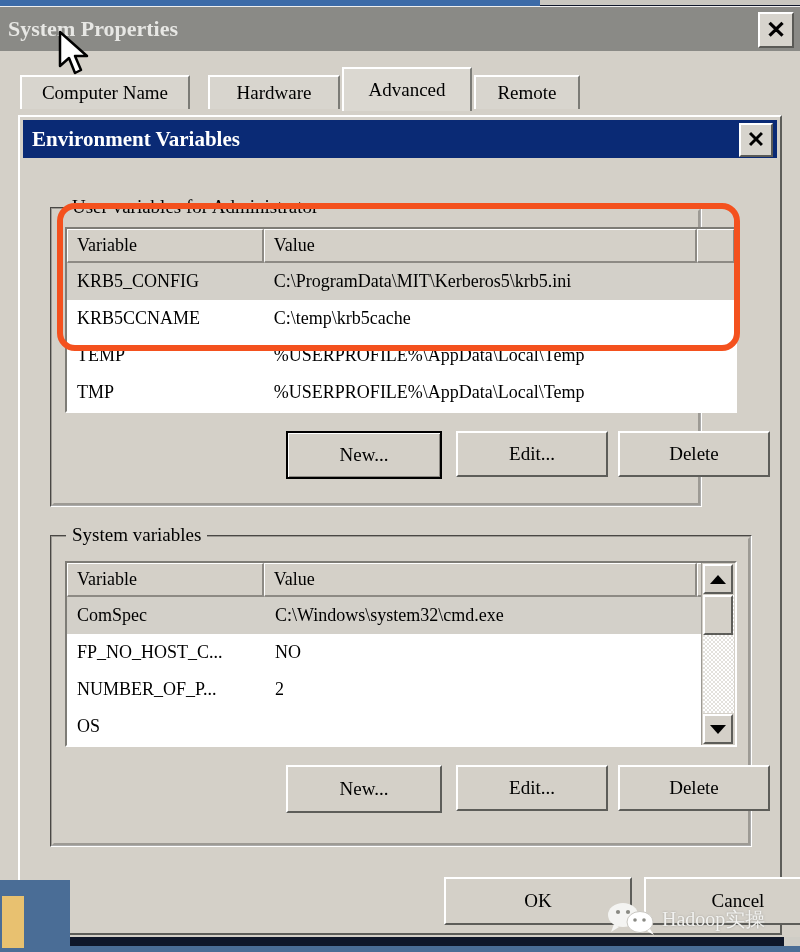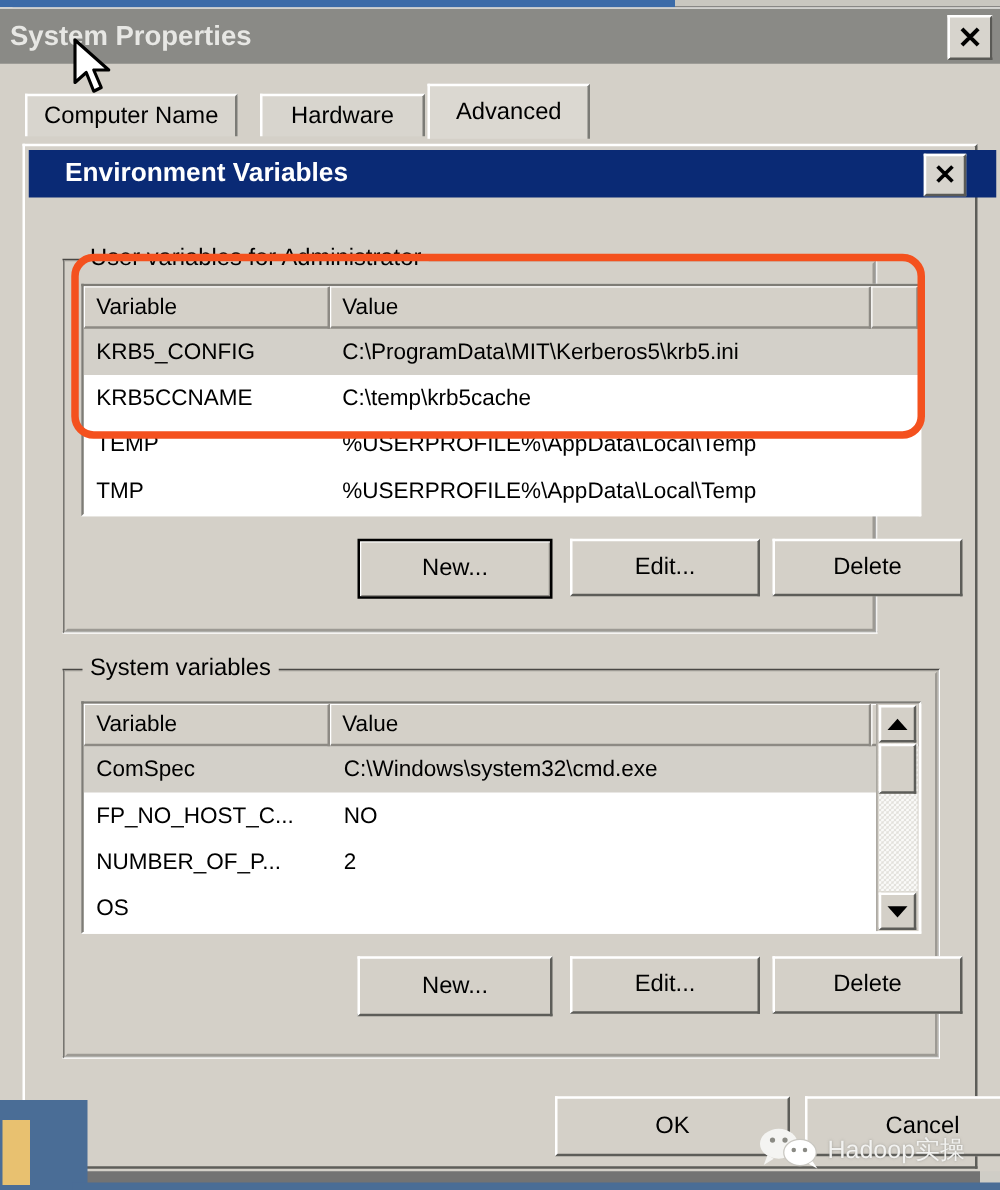--- a/index.html
+++ b/index.html
@@ -5,22 +5,22 @@
   html, body {
     margin: 0;
     padding: 0;
     background: #ffffff;
   }
   #screen {
     position: relative;
     width: 800px;
     height: 952px;
     overflow: hidden;
-    font-family: Liberation Sans, sans-serif;
-    background: #737373;
+    font-family: Liberation Serif, serif;
+    background: #0f172a;
   }
 
   
   .top-blue-strip {
     position: absolute;
     left: 0; top: 0;
     width: 540px; height: 6px;
     background: #3c6ba8;
   }
   .top-blue-strip2 {
@@ -142,21 +142,20 @@
     border-bottom: 2px solid #5d5d59;
     box-sizing: border-box;
   }
   .envdlg-title {
     position: absolute;
     left: 3px; top: 3px;
     width: 754px; height: 38px;
     background: #0a2a75;
     display: flex;
     align-items: center;
-    padding-left: 20px;
   }
   .envdlg-title-text {
     color: #ffffff;
     font-size: 21px;
     font-weight: bold;
     margin-left: 9px;
     white-space: nowrap;
   }
   .winclose.env {
     right: 7px; top: 6px;
@@ -369,20 +368,23 @@
 
     <div class="tabstrip">
       <div class="tab" style="left:0px; top:10px; width:170px; height:34px;">
         <span>Computer Name</span>
       </div>
       <div class="tab" style="left:188px; top:10px; width:132px; height:34px;">
         <span>Hardware</span>
       </div>
       <div class="tab selected" style="left:322px; top:2px; width:130px; height:44px;">
         <span>Advanced</span>
+      </div>
+      <div class="tab" style="left:454px; top:10px; width:106px; height:34px;">
+        <span>Remote</span>
       </div>
     </div>
 
     <div class="envdlg">
 
       <div class="envdlg-title">
         <span class="envdlg-title-text">Environment Variables</span>
       </div>
       <div class="winclose env">✕</div>
 

